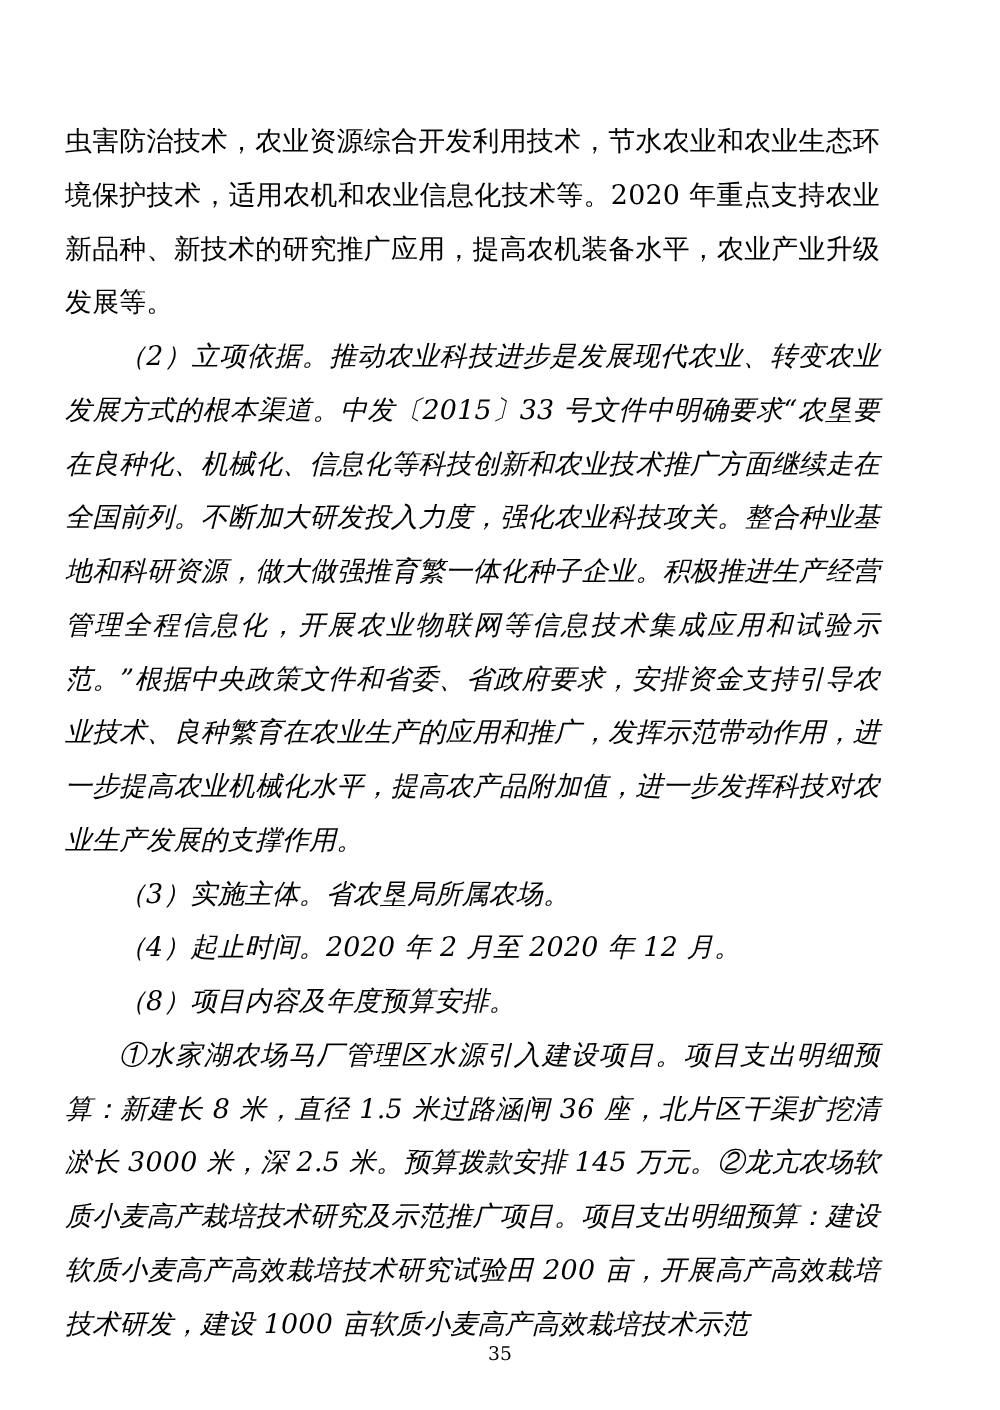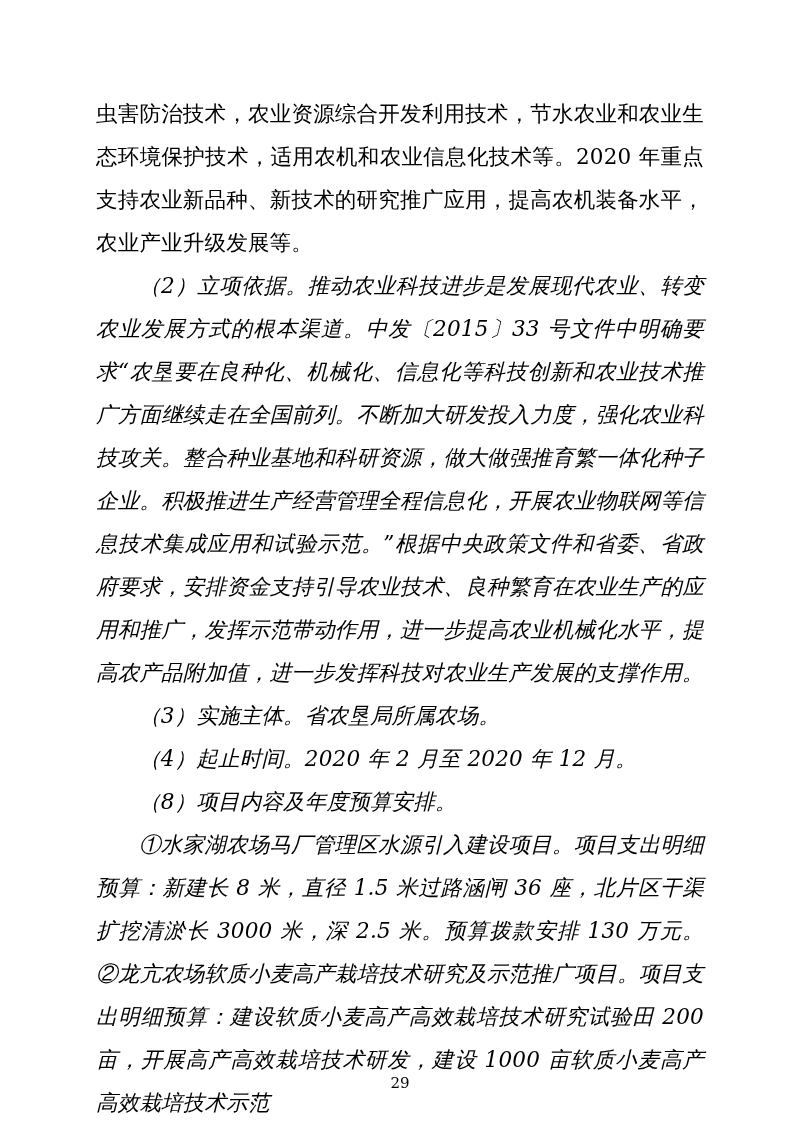--- a/index.html
+++ b/index.html
@@ -12,21 +12,21 @@
     height: 1128px;
     font-family: "DejaVu Serif", "Liberation Serif", serif;
     color: #000000;
     position: relative;
     overflow: hidden;
   }
   .page {
     width: 800px;
     height: 1128px;
     box-sizing: border-box;
-    padding: 92px 96px 0 96px;
+    padding: 92px 96px 0 52px;
     position: relative;
     background: #ffffff;
   }
   .doc-body {
     font-size: 21.5px;
     line-height: 43px;
     text-align: justify;
     text-justify: inter-ideograph;
     letter-spacing: 0.2px;
   }
@@ -53,16 +53,16 @@
 </head>
 <body>
 
 <div class="page">
   <div class="doc-body">
     <p class="para">虫害防治技术，农业资源综合开发利用技术，节水农业和农业生态环境保护技术，适用农机和农业信息化技术等。2020 年重点支持农业新品种、新技术的研究推广应用，提高农机装备水平，农业产业升级发展等。</p>
     <p class="para indent">（2）立项依据。推动农业科技进步是发展现代农业、转变农业发展方式的根本渠道。中发〔2015〕33 号文件中明确要求“农垦要在良种化、机械化、信息化等科技创新和农业技术推广方面继续走在全国前列。不断加大研发投入力度，强化农业科技攻关。整合种业基地和科研资源，做大做强推育繁一体化种子企业。积极推进生产经营管理全程信息化，开展农业物联网等信息技术集成应用和试验示范。”根据中央政策文件和省委、省政府要求，安排资金支持引导农业技术、良种繁育在农业生产的应用和推广，发挥示范带动作用，进一步提高农业机械化水平，提高农产品附加值，进一步发挥科技对农业生产发展的支撑作用。</p>
     <p class="para indent">（3）实施主体。省农垦局所属农场。</p>
     <p class="para indent">（4）起止时间。2020 年 2 月至 2020 年 12 月。</p>
     <p class="para indent">（8）项目内容及年度预算安排。</p>
-    <p class="para indent">①水家湖农场马厂管理区水源引入建设项目。项目支出明细预算：新建长 8 米，直径 1.5 米过路涵闸 36 座，北片区干渠扩挖清淤长 3000 米，深 2.5 米。预算拨款安排 130 万元。②龙亢农场软质小麦高产栽培技术研究及示范推广项目。项目支出明细预算：建设软质小麦高产高效栽培技术研究试验田 200 亩，开展高产高效栽培技术研发，建设 1000 亩软质小麦高产高效栽培技术示范</p>
+    <p class="para indent">①水家湖农场马厂管理区水源引入建设项目。项目支出明细预算：新建长 8 米，直径 1.5 米过路涵闸 36 座，北片区干渠扩挖清淤长 3000 米，深 2.5 米。预算拨款安排 145 万元。②龙亢农场软质小麦高产栽培技术研究及示范推广项目。项目支出明细预算：建设软质小麦高产高效栽培技术研究试验田 200 亩，开展高产高效栽培技术研发，建设 1000 亩软质小麦高产高效栽培技术示范</p>
   </div>
-  <div class="page-number">29</div>
+  <div class="page-number">35</div>
 </div>
 
 </body></html>

